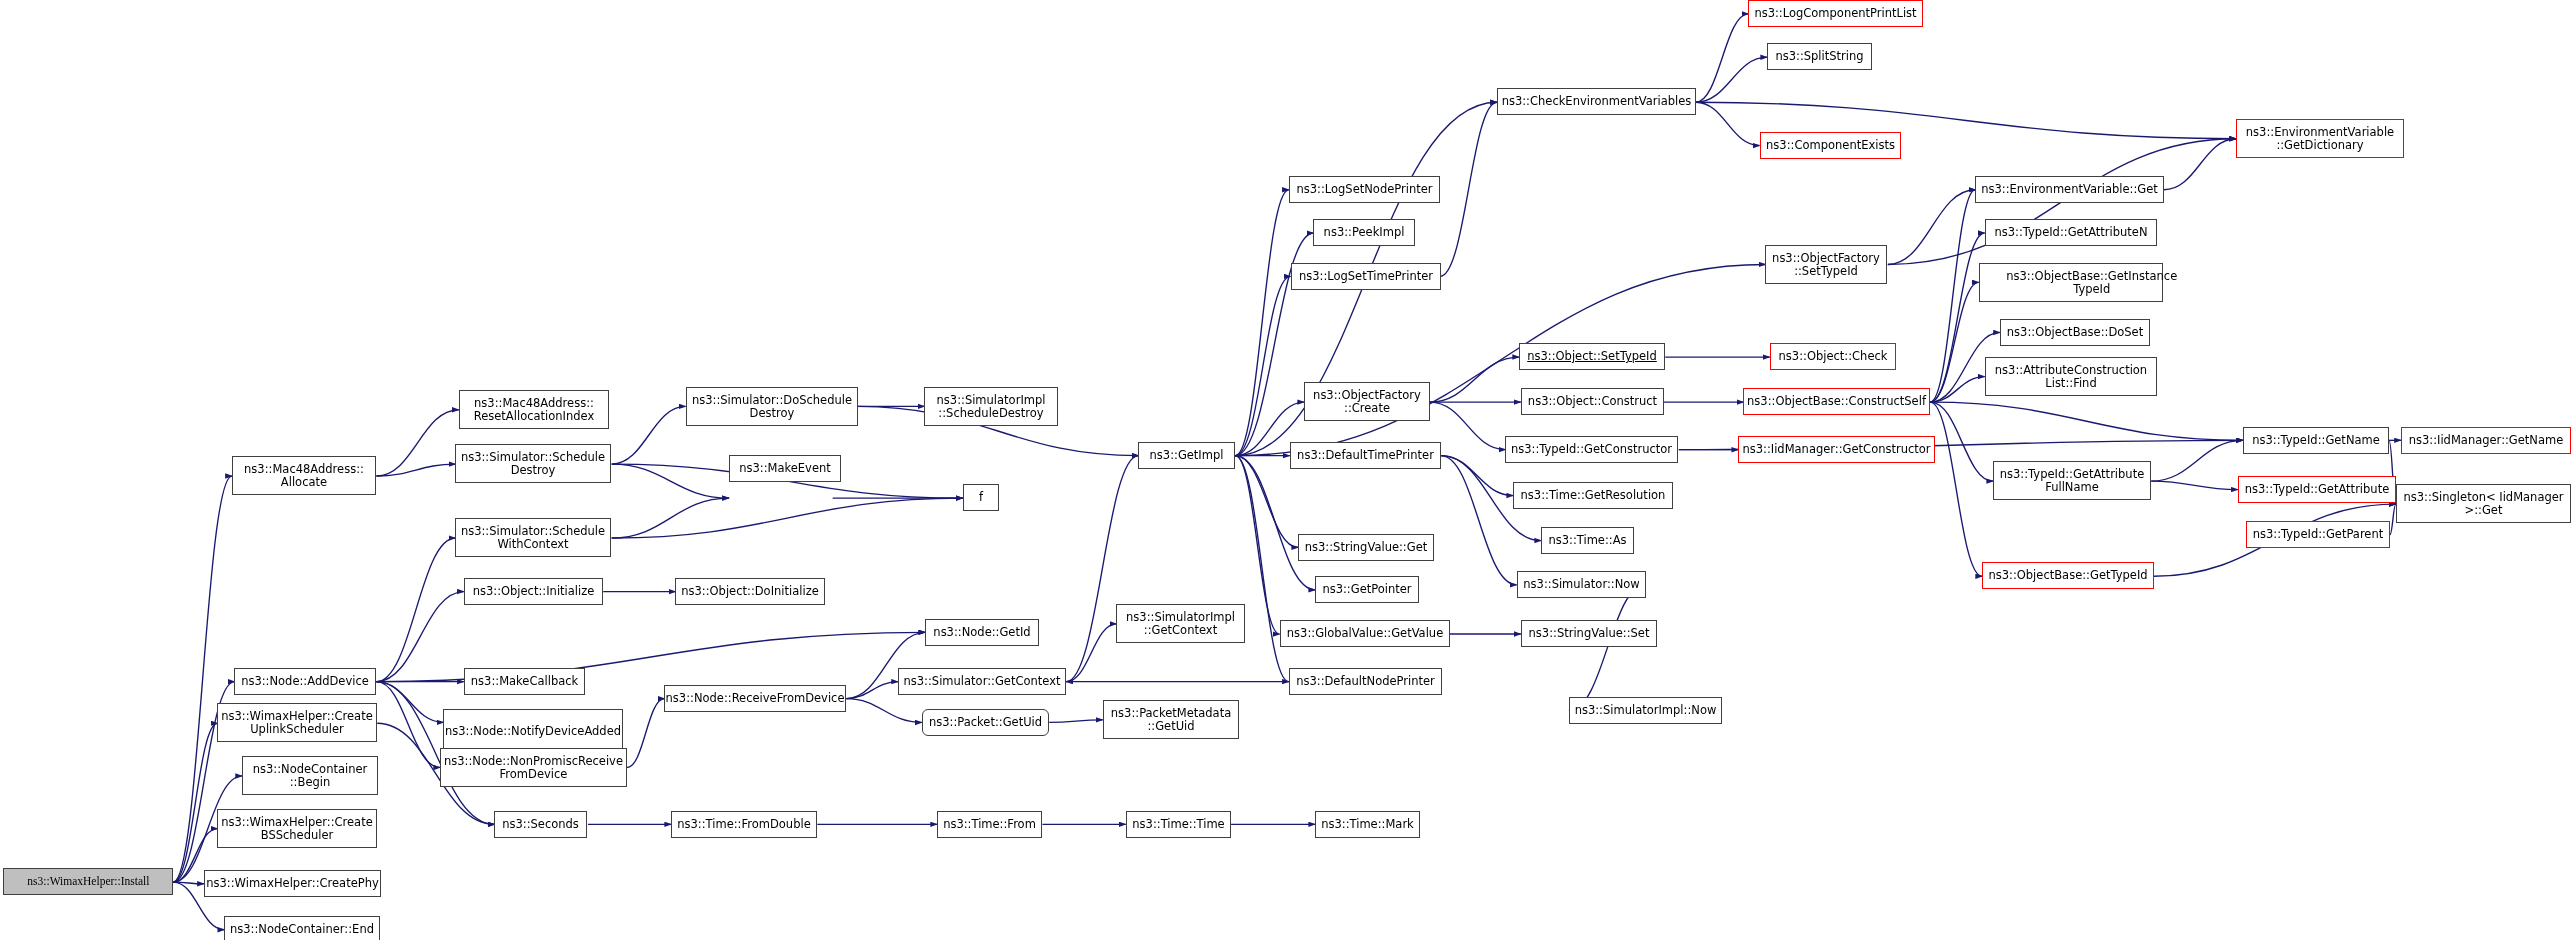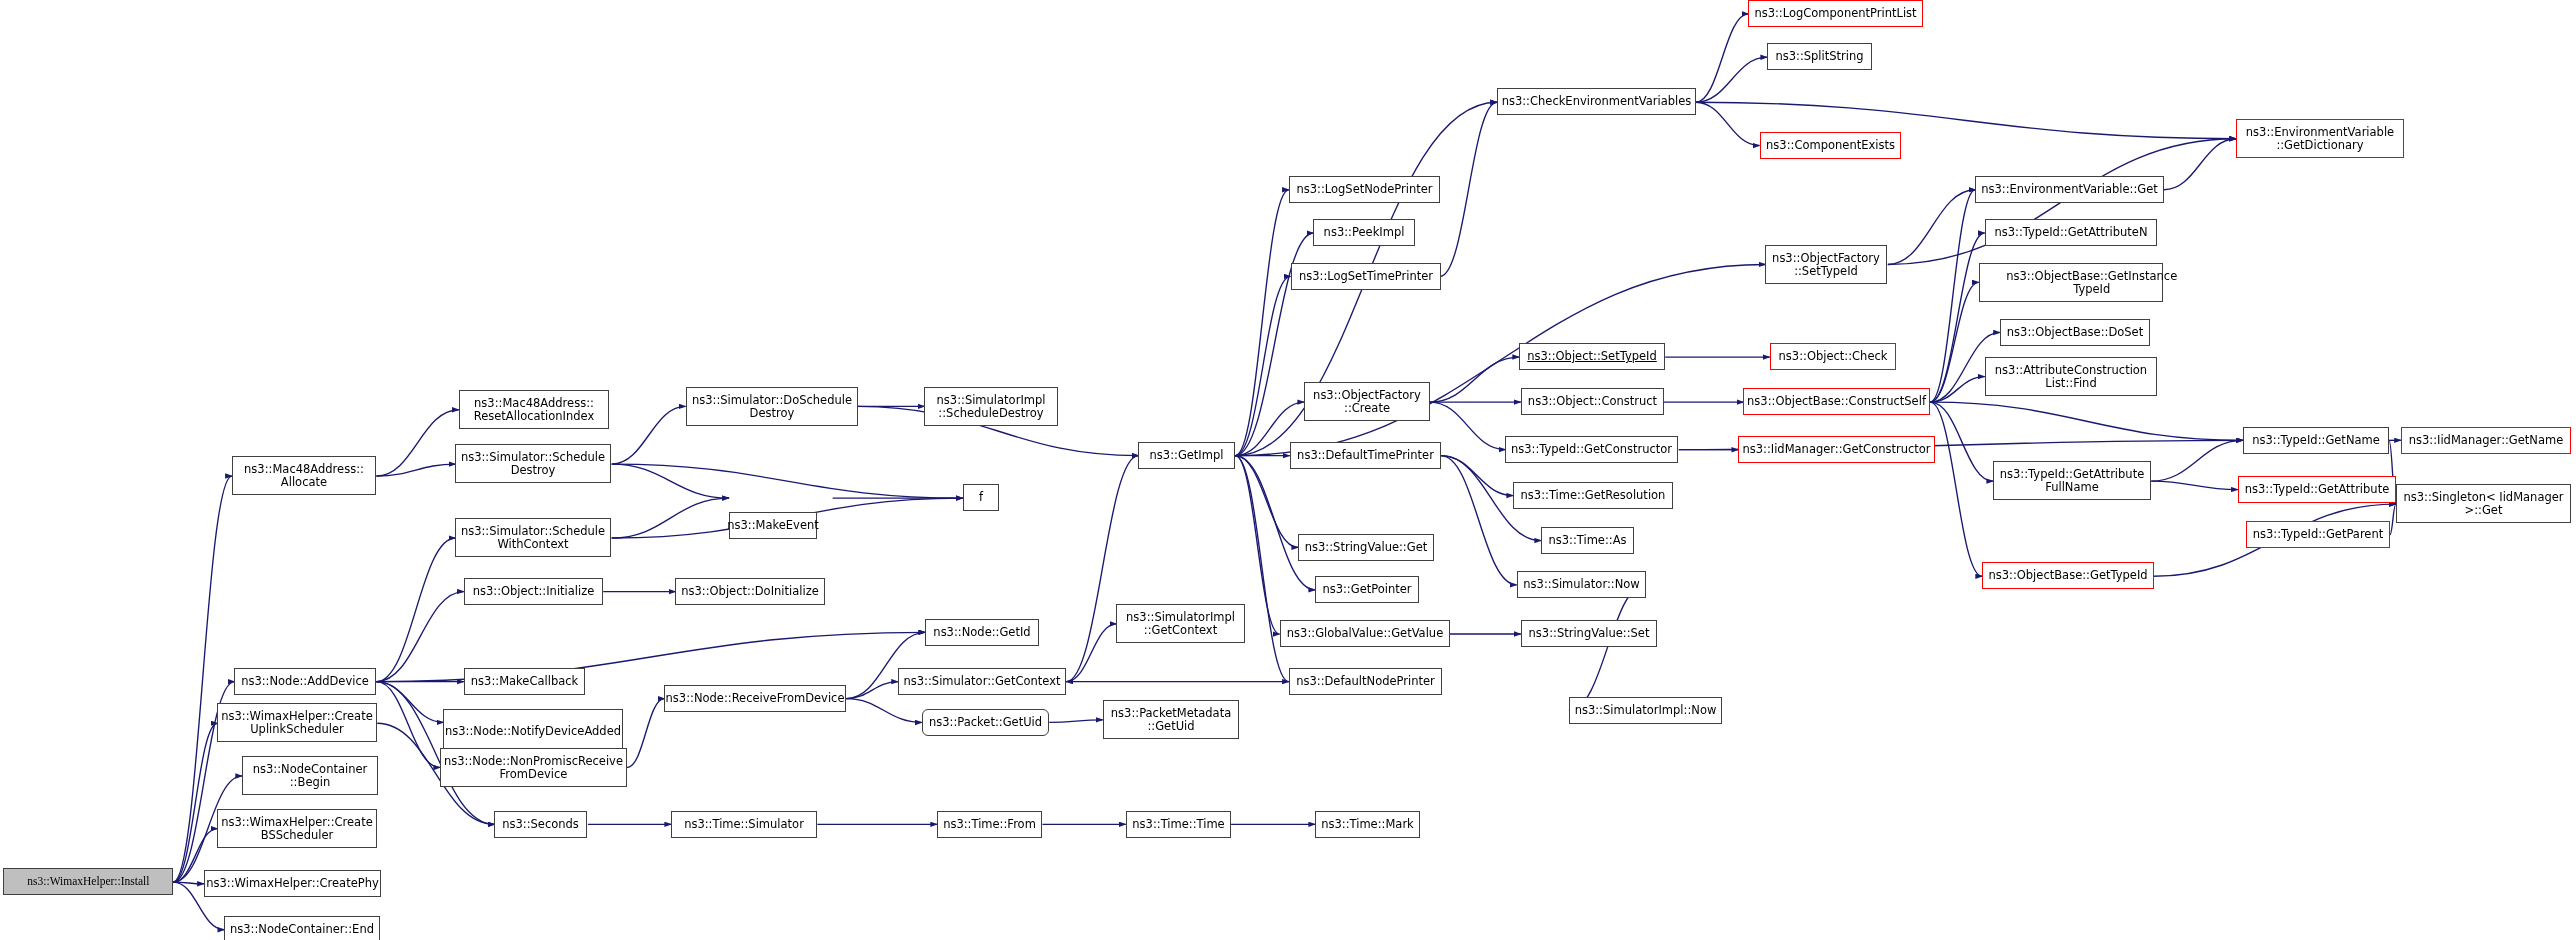--- a/index.html
+++ b/index.html
@@ -164,31 +164,31 @@
         <span>ns3::Node::NonPromiscReceive
 FromDevice</span>
       </div>
       <div class="node" style="left: 494px; top: 811px; width: 93px; height: 27px;">
         <span>ns3::Seconds</span>
       </div>
       <div class="node" style="left: 686px; top: 387px; width: 172px; height: 39px;">
         <span>ns3::Simulator::DoSchedule
 Destroy</span>
       </div>
-      <div class="node" style="left: 729px; top: 512px; width: 88px; height: 27px;">
+      <div class="node" style="left: 729px; top: 455px; width: 112px; height: 27px;">
         <span>ns3::MakeEvent</span>
       </div>
       <div class="node" style="left: 675px; top: 578px; width: 150px; height: 27px;">
         <span>ns3::Object::DoInitialize</span>
       </div>
       <div class="node" style="left: 664px; top: 685px; width: 182px; height: 27px;">
         <span>ns3::Node::ReceiveFromDevice</span>
       </div>
       <div class="node" style="left: 671px; top: 811px; width: 146px; height: 27px;">
-        <span>ns3::Time::Simulator</span>
+        <span>ns3::Time::FromDouble</span>
       </div>
       <div class="node" style="left: 924px; top: 387px; width: 134px; height: 39px;">
         <span>ns3::SimulatorImpl
 ::ScheduleDestroy</span>
       </div>
       <div class="node" style="left: 963px; top: 484px; width: 36px; height: 27px;">
         <span>f</span>
       </div>
       <div class="node" style="left: 925px; top: 619px; width: 114px; height: 27px;">
         <span>ns3::Node::GetId</span>

